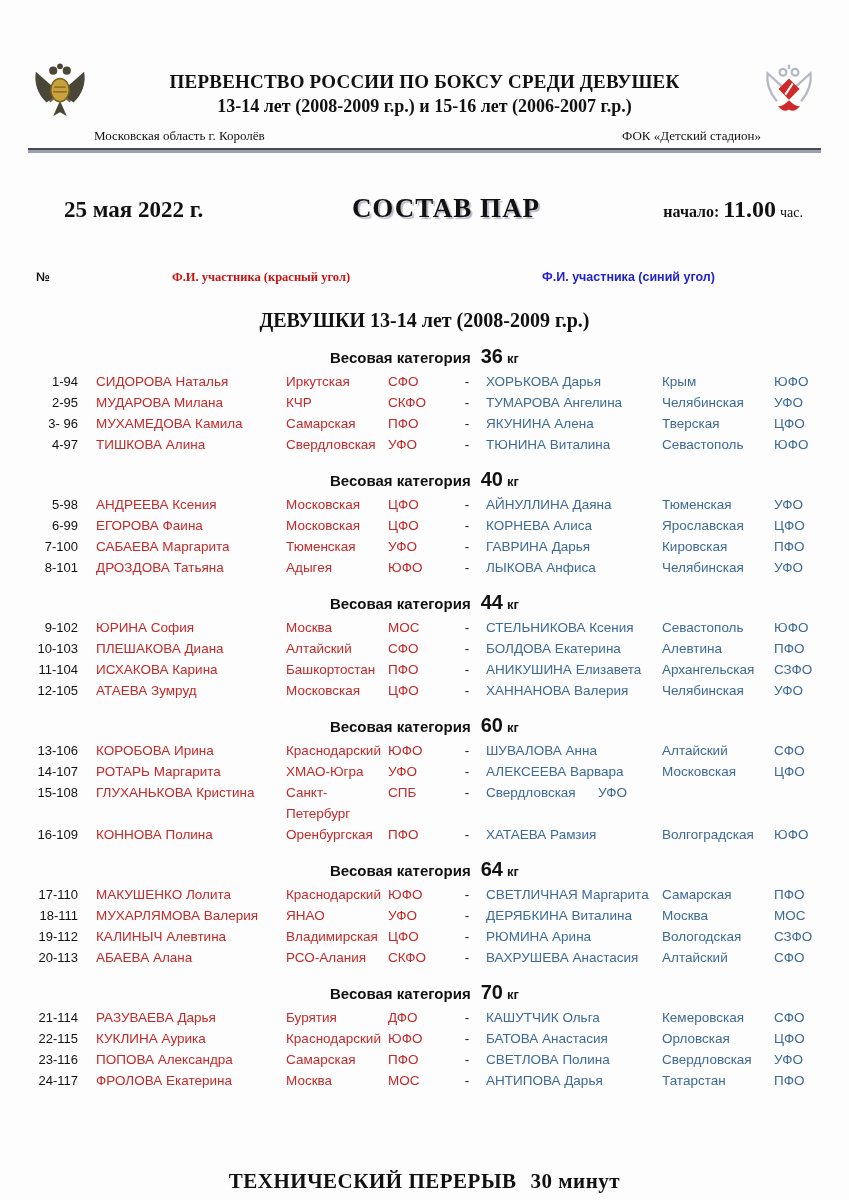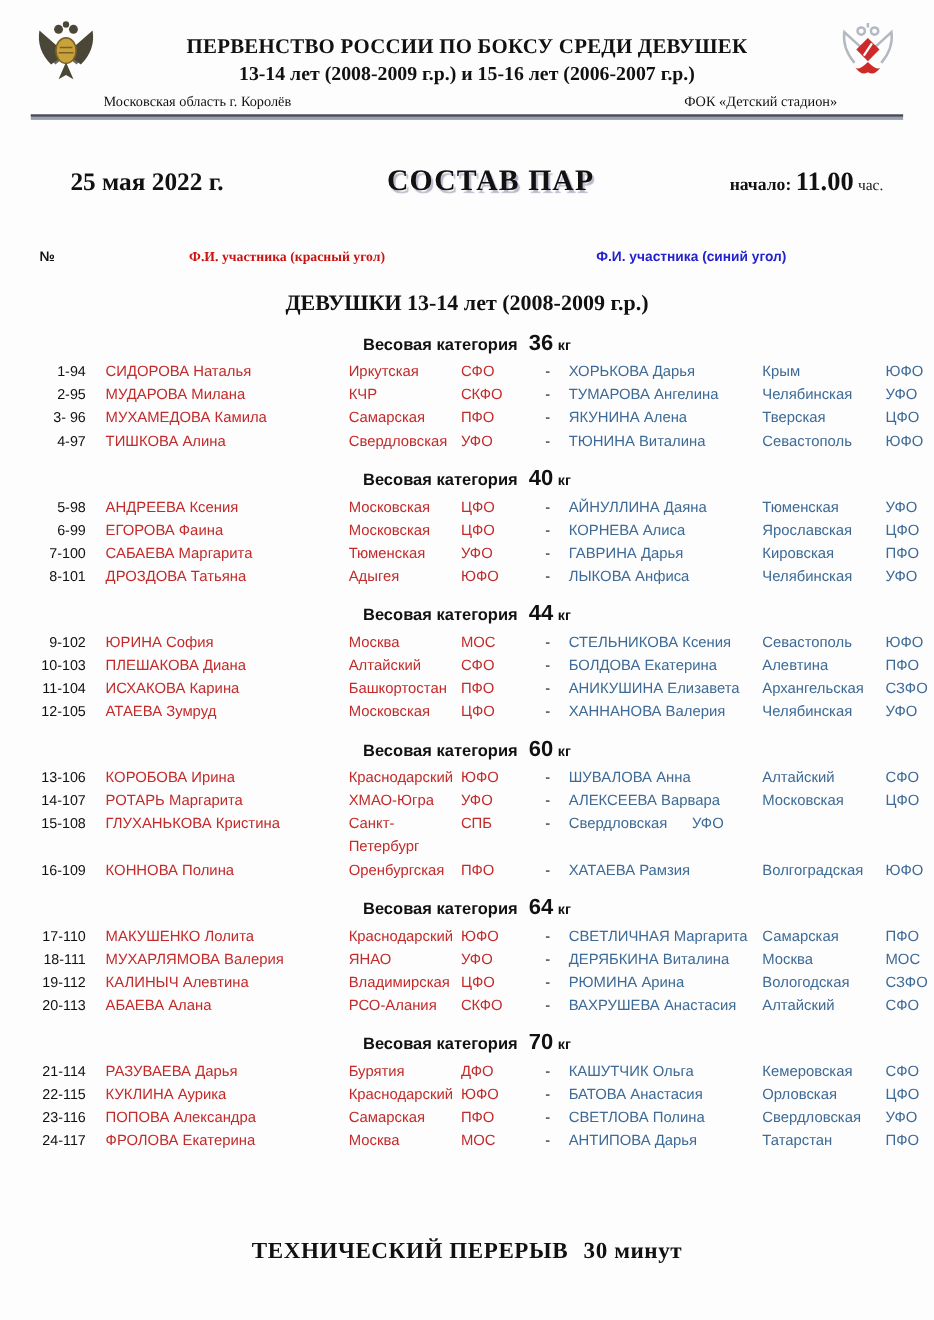--- a/index.html
+++ b/index.html
@@ -4,21 +4,21 @@
 <style>
   html,body{margin:0;padding:0;}
   body{
     width:849px;height:1200px;background:#fdfdfd;color:#111;
     font-family:"Liberation Sans","DejaVu Sans",sans-serif;
     position:relative;overflow:hidden;
   }
   .page{padding:14px 28px 0;}
 
   
-  .doc-header{display:flex;align-items:flex-end;}
+  .doc-header{display:flex;align-items:center;margin-top:44px;}
   .emblem{width:64px;height:64px;flex:0 0 auto;display:flex;align-items:center;justify-content:center;}
   .head-center{flex:1;text-align:center;font-family:"Liberation Serif","DejaVu Serif",serif;font-weight:bold;}
   .title-1{font-size:19px;letter-spacing:.2px;margin-top:8px;}
   .title-2{font-size:18px;margin-top:3px;}
   .venue-row{display:flex;justify-content:space-between;font-family:"Liberation Serif","DejaVu Serif",serif;
     font-size:13px;margin-top:6px;padding:0 60px 0 66px;}
   .rule{height:3px;background:#9aa0ad;border-top:2px solid #4a4a55;margin-top:4px;}
 
   
   .title-bar{display:flex;align-items:baseline;margin-top:40px;padding:0 18px 0 36px;
@@ -42,21 +42,21 @@
     text-align:center;margin-top:24px;}
 
   
   .weight-header{font-family:Liberation Sans, sans-serif;font-weight:bold;text-align:center;
     margin-top:13px;margin-bottom:3px;font-size:15px;}
   .weight-value{font-size:20px;padding-left:10px;}
   .weight-unit{font-size:13px;}
   .bout-row{display:flex;line-height:21px;font-size:13.5px;}
   .c-num{width:50px;text-align:right;color:#111;flex:0 0 auto;font-size:13px;}
   .c-rname{width:190px;margin-left:18px;flex:0 0 auto;}
-  .c-rregion{width:102px;flex:0 0 auto;margin-left:31px;}
+  .c-rregion{width:102px;flex:0 0 auto;}
   .c-rdistrict{width:60px;flex:0 0 auto;}
   .c-dash{width:38px;text-align:center;color:#111;flex:0 0 auto;}
   .c-bname{width:176px;flex:0 0 auto;}
   .c-bregion{width:112px;flex:0 0 auto;}
   .c-bdistrict{flex:1;}
   .red{color:var(--red-text);}
   .blue{color:var(--blue-text);}
 
   
   .break-line{font-family:"Liberation Serif","DejaVu Serif",serif;font-weight:bold;font-size:21px;

